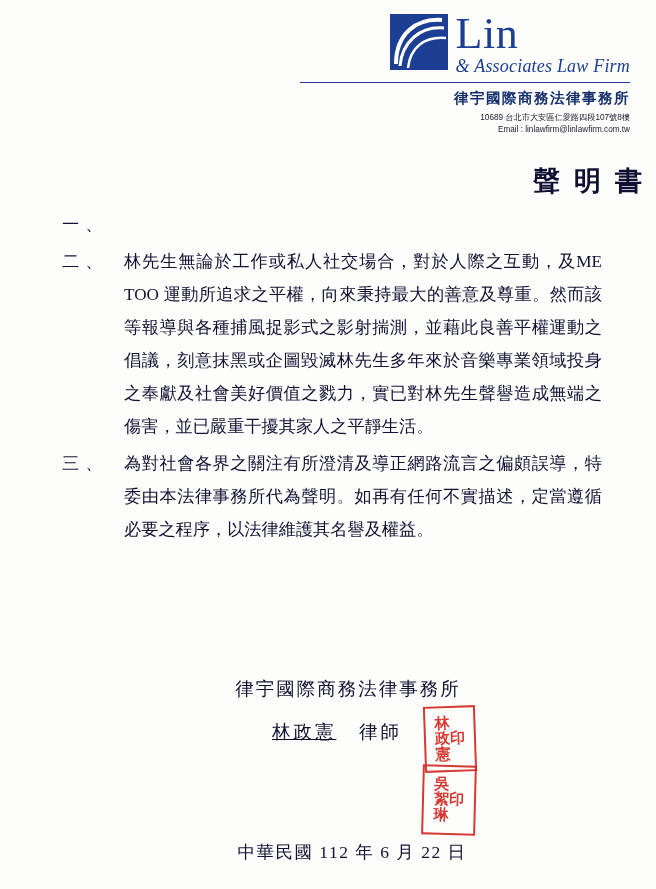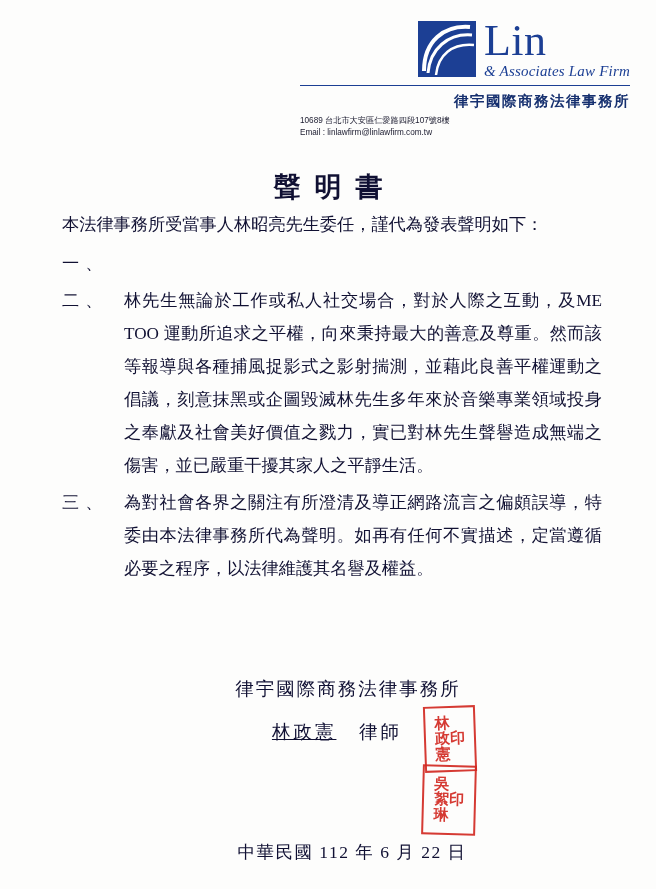--- a/index.html
+++ b/index.html
@@ -30,21 +30,20 @@
     top: 14px;
     right: 26px;
     width: 330px;
     text-align: left;
   }
   .logo-row {
     display: flex;
     align-items: flex-start;
     justify-content: flex-end;
     gap: 8px;
-    margin-top: 7px;
   }
   .logo-mark {
     width: 58px;
     height: 56px;
     flex: 0 0 auto;
     position: relative;
   }
   .logo-mark svg { display: block; }
   .logo-text {
     flex: 0 0 auto;
@@ -53,21 +52,21 @@
   .logo-lin {
     font-family: "Liberation Serif", "DejaVu Serif", serif;
     font-size: 44px;
     line-height: 40px;
     color: #1c3f94;
     letter-spacing: 0.5px;
     font-weight: 400;
   }
   .logo-sub {
     font-family: "Liberation Serif", "DejaVu Serif", serif;
-    font-size: 15px;
+    font-size: 18px;
     color: #1c3f94;
     font-style: italic;
     letter-spacing: 0.2px;
     margin-top: 2px;
   }
   .rule {
     margin-top: 5px;
     border-top: 1.6px solid #1c3f94;
     width: 100%;
   }
@@ -79,30 +78,30 @@
     color: #16306f;
     letter-spacing: 1.5px;
     text-align: right;
   }
   .addr {
     margin-top: 4px;
     font-family: "Liberation Sans", sans-serif;
     font-size: 8.2px;
     line-height: 11.5px;
     color: #1a1a2e;
-    text-align: left;
+    text-align: right;
   }
 
   
   .doc-title {
     position: absolute;
-    top: 169px;
+    top: 163px;
     left: 0;
     width: 100%;
-    text-align: center;
+    text-align: right;
     font-size: 27px;
     font-weight: bold;
     letter-spacing: 14px;
     text-indent: 14px;
     color: #101033;
     font-family: "Liberation Serif", "DejaVu Serif", serif;
   }
 
   
   .body {
@@ -244,21 +243,20 @@
     <div class="firm-cn">律宇國際商務法律事務所</div>
     <div class="addr">
       <div>10689 台北市大安區仁愛路四段107號8樓</div>
       <div>Email : linlawfirm@linlawfirm.com.tw</div>
     </div>
   </div>
 
   <div class="doc-title">聲明書</div>
 
   <div class="body">
-    <p class="para intro">本法律事務所受當事人林昭亮先生委任，謹代為發表聲明如下：</p>
 
     <div class="numbered">
       <div class="num">一、</div>
     </div>
 
     <div class="numbered">
       <div class="num">二、</div>
       <div class="numtext">林先生無論於工作或私人社交場合，對於人際之互動，及ME TOO 運動所追求之平權，向來秉持最大的善意及尊重。然而該等報導與各種捕風捉影式之影射揣測，並藉此良善平權運動之倡議，刻意抹黑或企圖毀滅林先生多年來於音樂專業領域投身之奉獻及社會美好價值之戮力，實已對林先生聲譽造成無端之傷害，並已嚴重干擾其家人之平靜生活。</div>
     </div>
 

